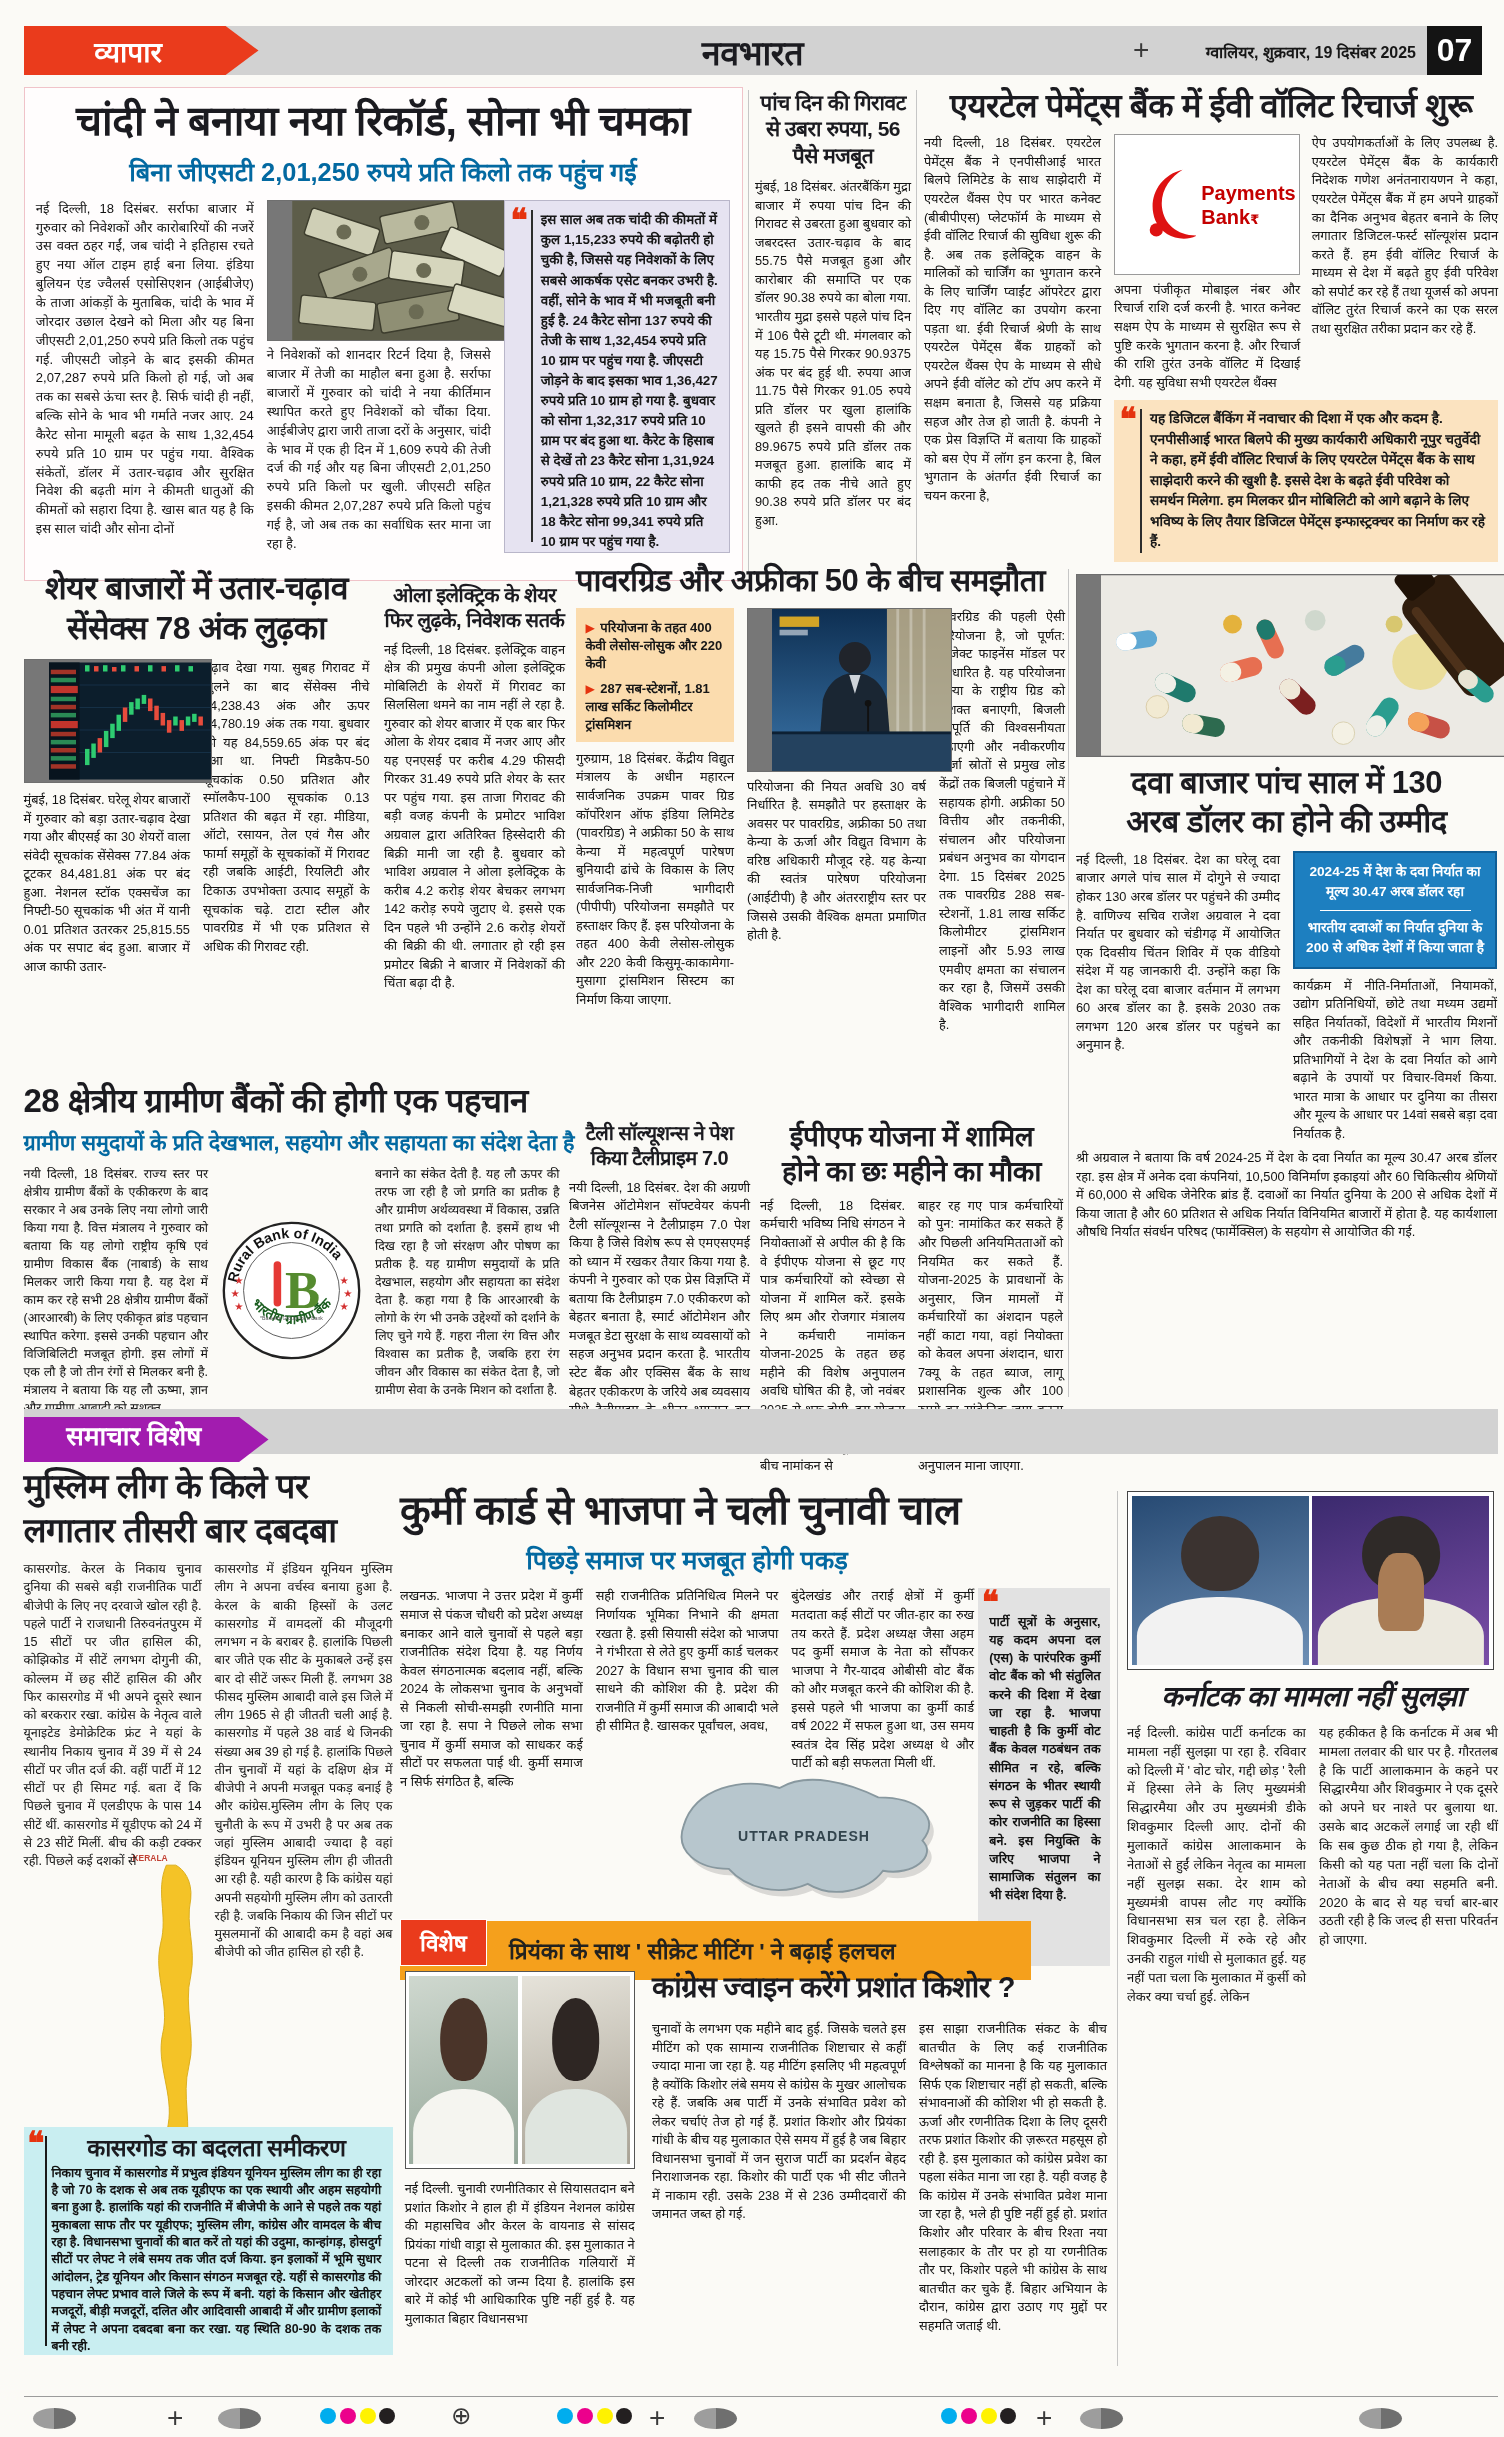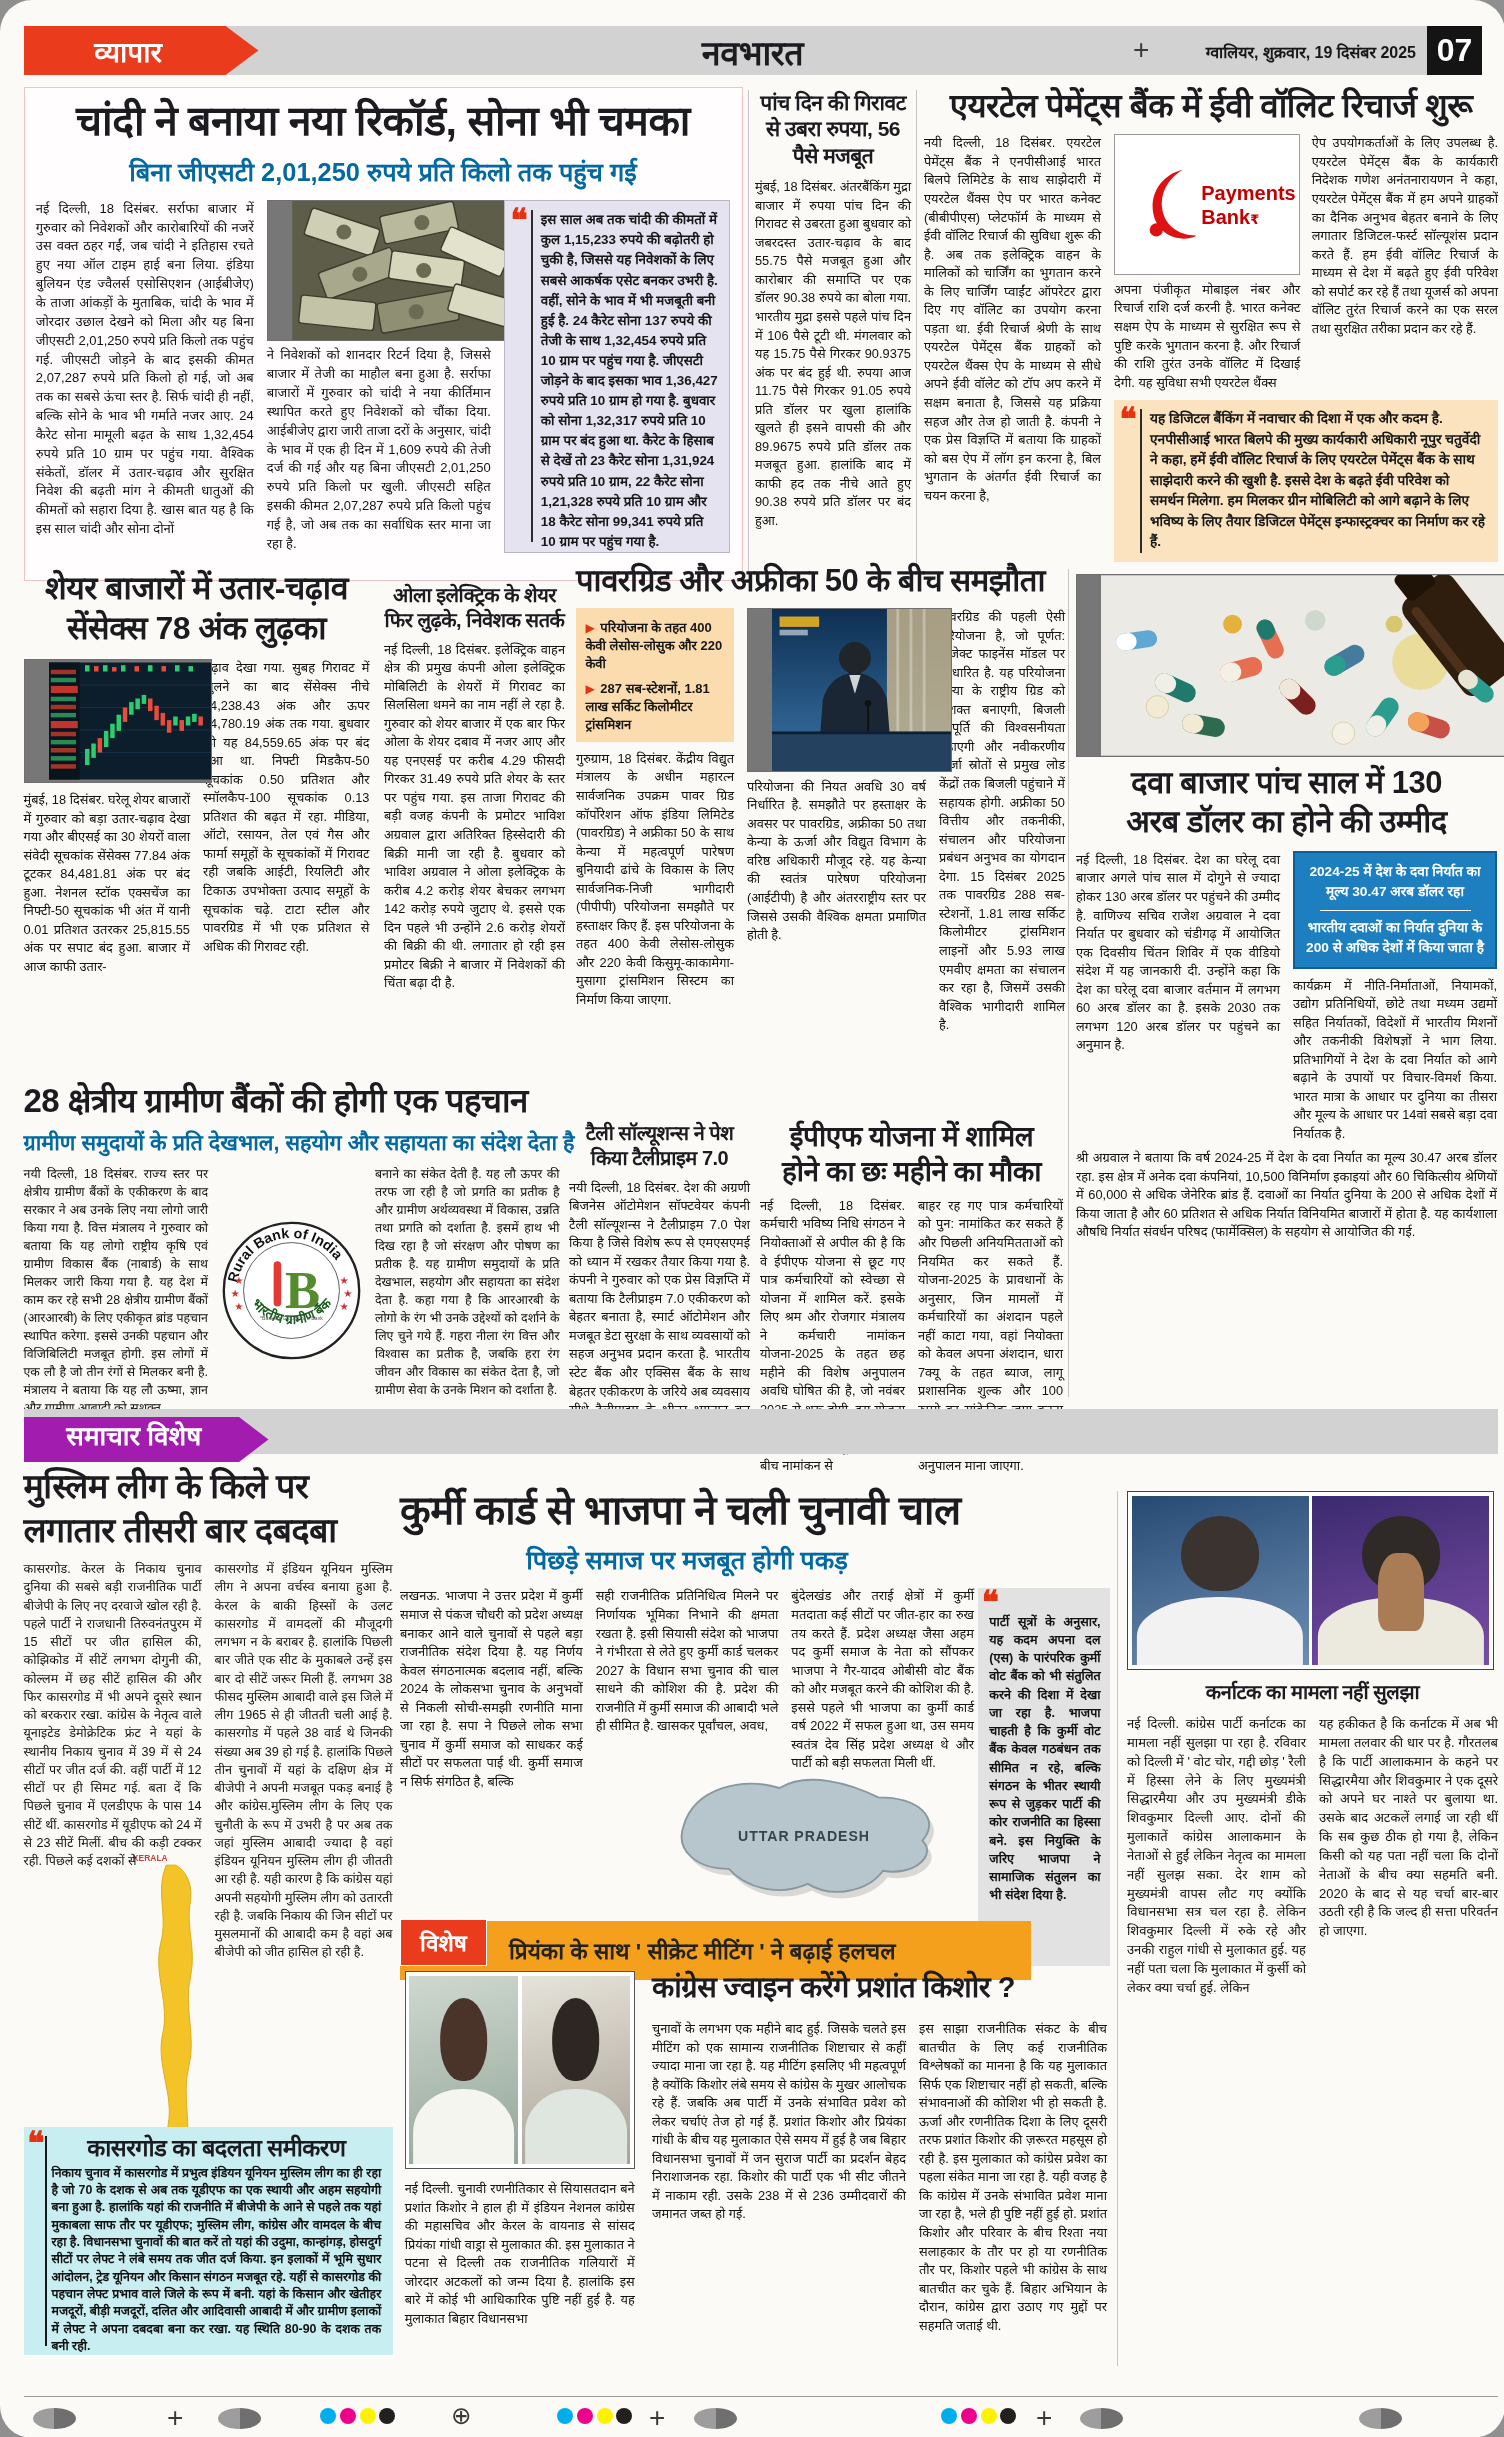--- a/index.html
+++ b/index.html
@@ -1,17 +1,17 @@
 <!DOCTYPE html>
 <html style="font-size:15px"><head>
 <meta charset="utf-8">
 <style>
   html,body{margin:0;padding:0;background:#8f8f8f;}
   #page{position:relative;width:1505px;height:2438px;margin:0 auto;background:#fbfaf6;
-        font-family:"Liberation Sans","DejaVu Sans",sans-serif;color:#171717;overflow:hidden;border-radius:32px;}
+        font-family:"Liberation Sans","DejaVu Sans",sans-serif;color:#171717;overflow:hidden;}
   .x{position:absolute;}
   .hl{font-weight:800;color:#1b1b20;line-height:1.12;letter-spacing:-0.5px;}
   .ctr{text-align:center;}
   .nowrap{white-space:nowrap;}
   .body-txt{font-size:12.8px;line-height:1.45;text-align:justify;color:#121212;}
   .bold{font-weight:700;}
   .cols{display:flex;gap:13px;}
   .col{flex:1;min-width:0;}
   .ph{position:relative;overflow:hidden;border:0.9px solid #6f6f6f;background:#777;padding-left:24px;}
   .qmark{color:#e5330f;font-size:32px;line-height:0.8;font-weight:800;font-family:"DejaVu Serif",serif;}
@@ -453,21 +453,21 @@
       <div class="portrait" style="flex:1;--shirt:#f2f2f2;background:linear-gradient(165deg,#274a73,#6d8fb5);">
           <div class="head" style="background:#3b3330;"></div>
           <div class="torso"></div>
         </div>
       <div class="portrait" style="flex:1;--shirt:#ece9df;background:linear-gradient(165deg,#3b2a6e,#7b4ea8);">
           <div class="head" style="background:#2f2a28;"></div>
           <div class="torso"></div>
           <div class="hands"></div>
         </div>
     </div>
-    <div class="hl ctr nowrap" style="font-size:20px;margin-top:11.3px;">कर्नाटक का मामला नहीं सुलझा</div>
+    <div class="hl ctr nowrap" style="font-size:28px;margin-top:11.3px;font-style:italic;">कर्नाटक का मामला नहीं सुलझा</div>
     <div class="cols" style="margin-top:11.3px;">
       <div class="col body-txt" style="font-size:13px;">नई दिल्ली. कांग्रेस पार्टी कर्नाटक का मामला नहीं सुलझा पा रहा है. रविवार को दिल्ली में ' वोट चोर, गद्दी छोड़ ' रैली में हिस्सा लेने के लिए मुख्यमंत्री सिद्धारमैया और उप मुख्यमंत्री डीके शिवकुमार दिल्ली आए. दोनों की मुलाकातें कांग्रेस आलाकमान के नेताओं से हुईं लेकिन नेतृत्व का मामला नहीं सुलझ सका. देर शाम को मुख्यमंत्री वापस लौट गए क्योंकि विधानसभा सत्र चल रहा है. लेकिन शिवकुमार दिल्ली में रुके रहे और उनकी राहुल गांधी से मुलाकात हुई. यह नहीं पता चला कि मुलाकात में कुर्सी को लेकर क्या चर्चा हुई. लेकिन</div>
       <div class="col body-txt" style="font-size:13px;">यह हकीकत है कि कर्नाटक में अब भी मामला तलवार की धार पर है. गौरतलब है कि पार्टी आलाकमान के कहने पर सिद्धारमैया और शिवकुमार ने एक दूसरे को अपने घर नाश्ते पर बुलाया था. उसके बाद अटकलें लगाई जा रही थीं कि सब कुछ ठीक हो गया है, लेकिन किसी को यह पता नहीं चला कि दोनों नेताओं के बीच क्या सहमति बनी. 2020 के बाद से यह चर्चा बार-बार उठती रही है कि जल्द ही सत्ता परिवर्तन हो जाएगा.</div>
     </div>
 
   </div>
 
   <div class="x rule-h" style="left:23.5px;top:2396px;width:1474px;"></div>
   <div class="x" style="left:0;top:2404px;width:1505px;height:32px;">
     <div class="x pm-ellipse" style="left:33px;top:3.8px;"></div>

